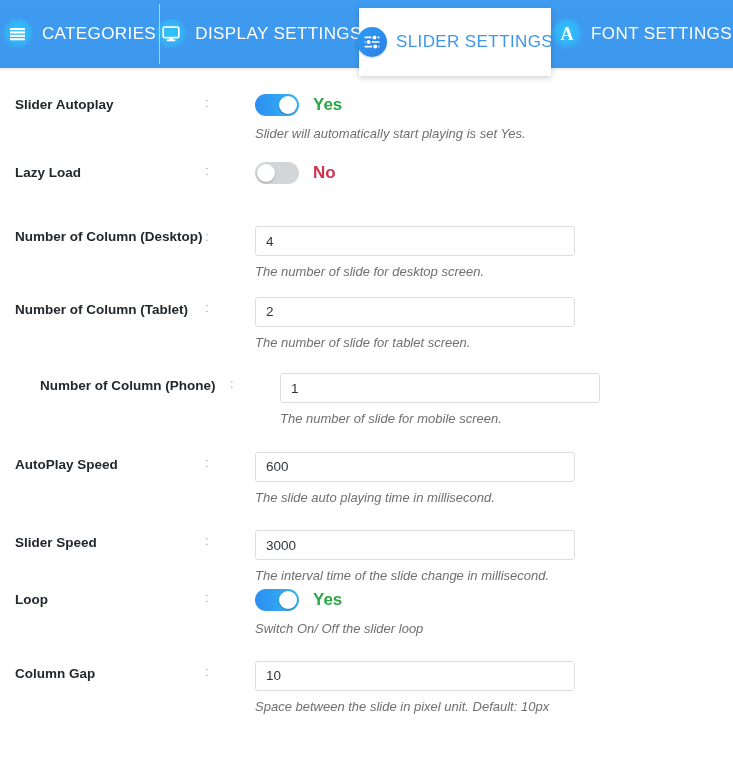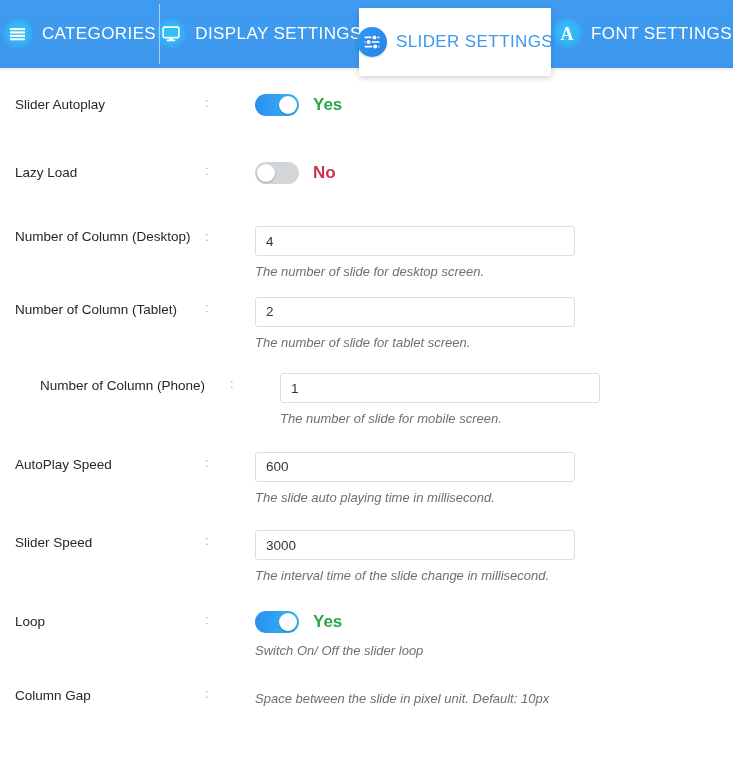--- a/index.html
+++ b/index.html
@@ -103,21 +103,21 @@
   .row {
     display: flex;
     align-items: flex-start;
     padding: 0 0 0 15px;
     min-height: 54px;
   }
   .row-label {
     width: 190px;
     flex: 0 0 190px;
     font-size: 13.5px;
-    font-weight: normal;
+    font-weight: bold;
     color: #23282d;
     line-height: 1.45;
     padding-top: 5px;
   }
   .row-colon {
     width: 50px;
     flex: 0 0 50px;
     font-size: 13px;
     color: #aaaaaa;
     padding-top: 5px;
@@ -189,21 +189,21 @@
   .switch-text.no  { color: #cc3350; }
 
   
   .row.r-autoplay { margin-top: 0px; }
   .row.r-lazy     { margin-top: 14px; }
   .row.r-desk     { margin-top: 12px; }
   .row.r-tab      { margin-top: 14px; }
   .row.r-phone    { margin-top: 20px; padding-left: 40px; }
   .row.r-aspeed   { margin-top: 22px; }
   .row.r-sspeed   { margin-top: 22px; }
-  .row.r-loop     { margin-top: 22px; }
+  .row.r-loop     { }
   .row.r-gap      { margin-top: 20px; }
   .row.r-desk .row-label { padding-top: 3px; }
 </style>
 </head>
 <body>
 
 <div class="tabbar">
 
   <div class="tab tab-cat">
     <span class="icon-circle">
@@ -256,20 +256,21 @@
   <div class="row r-autoplay">
     <div class="row-label">Slider Autoplay</div>
     <div class="row-colon">:</div>
     <div class="row-control">
       <div class="switch-wrap">
         <div class="switch on">
             <span class="knob"></span>
           </div>
         <span class="switch-text yes">Yes</span>
       </div>
+      <div class="help">Slider will automatically start playing is set Yes.</div>
     </div>
   </div>
 
   <div class="row r-lazy">
     <div class="row-label">Lazy Load</div>
     <div class="row-colon">:</div>
     <div class="row-control">
       <div class="switch-wrap">
         <div class="switch">
             <span class="knob"></span>
@@ -335,17 +336,18 @@
         <span class="switch-text yes">Yes</span>
       </div>
       <div class="help">Switch On/ Off the slider loop</div>
     </div>
   </div>
 
   <div class="row r-gap">
     <div class="row-label">Column Gap</div>
     <div class="row-colon">:</div>
     <div class="row-control">
+      <input class="txt" type="text" value="10" style="">
       <div class="help">Space between the slide in pixel unit. Default: 10px</div>
     </div>
   </div>
 
 </div>
 
 </body></html>

